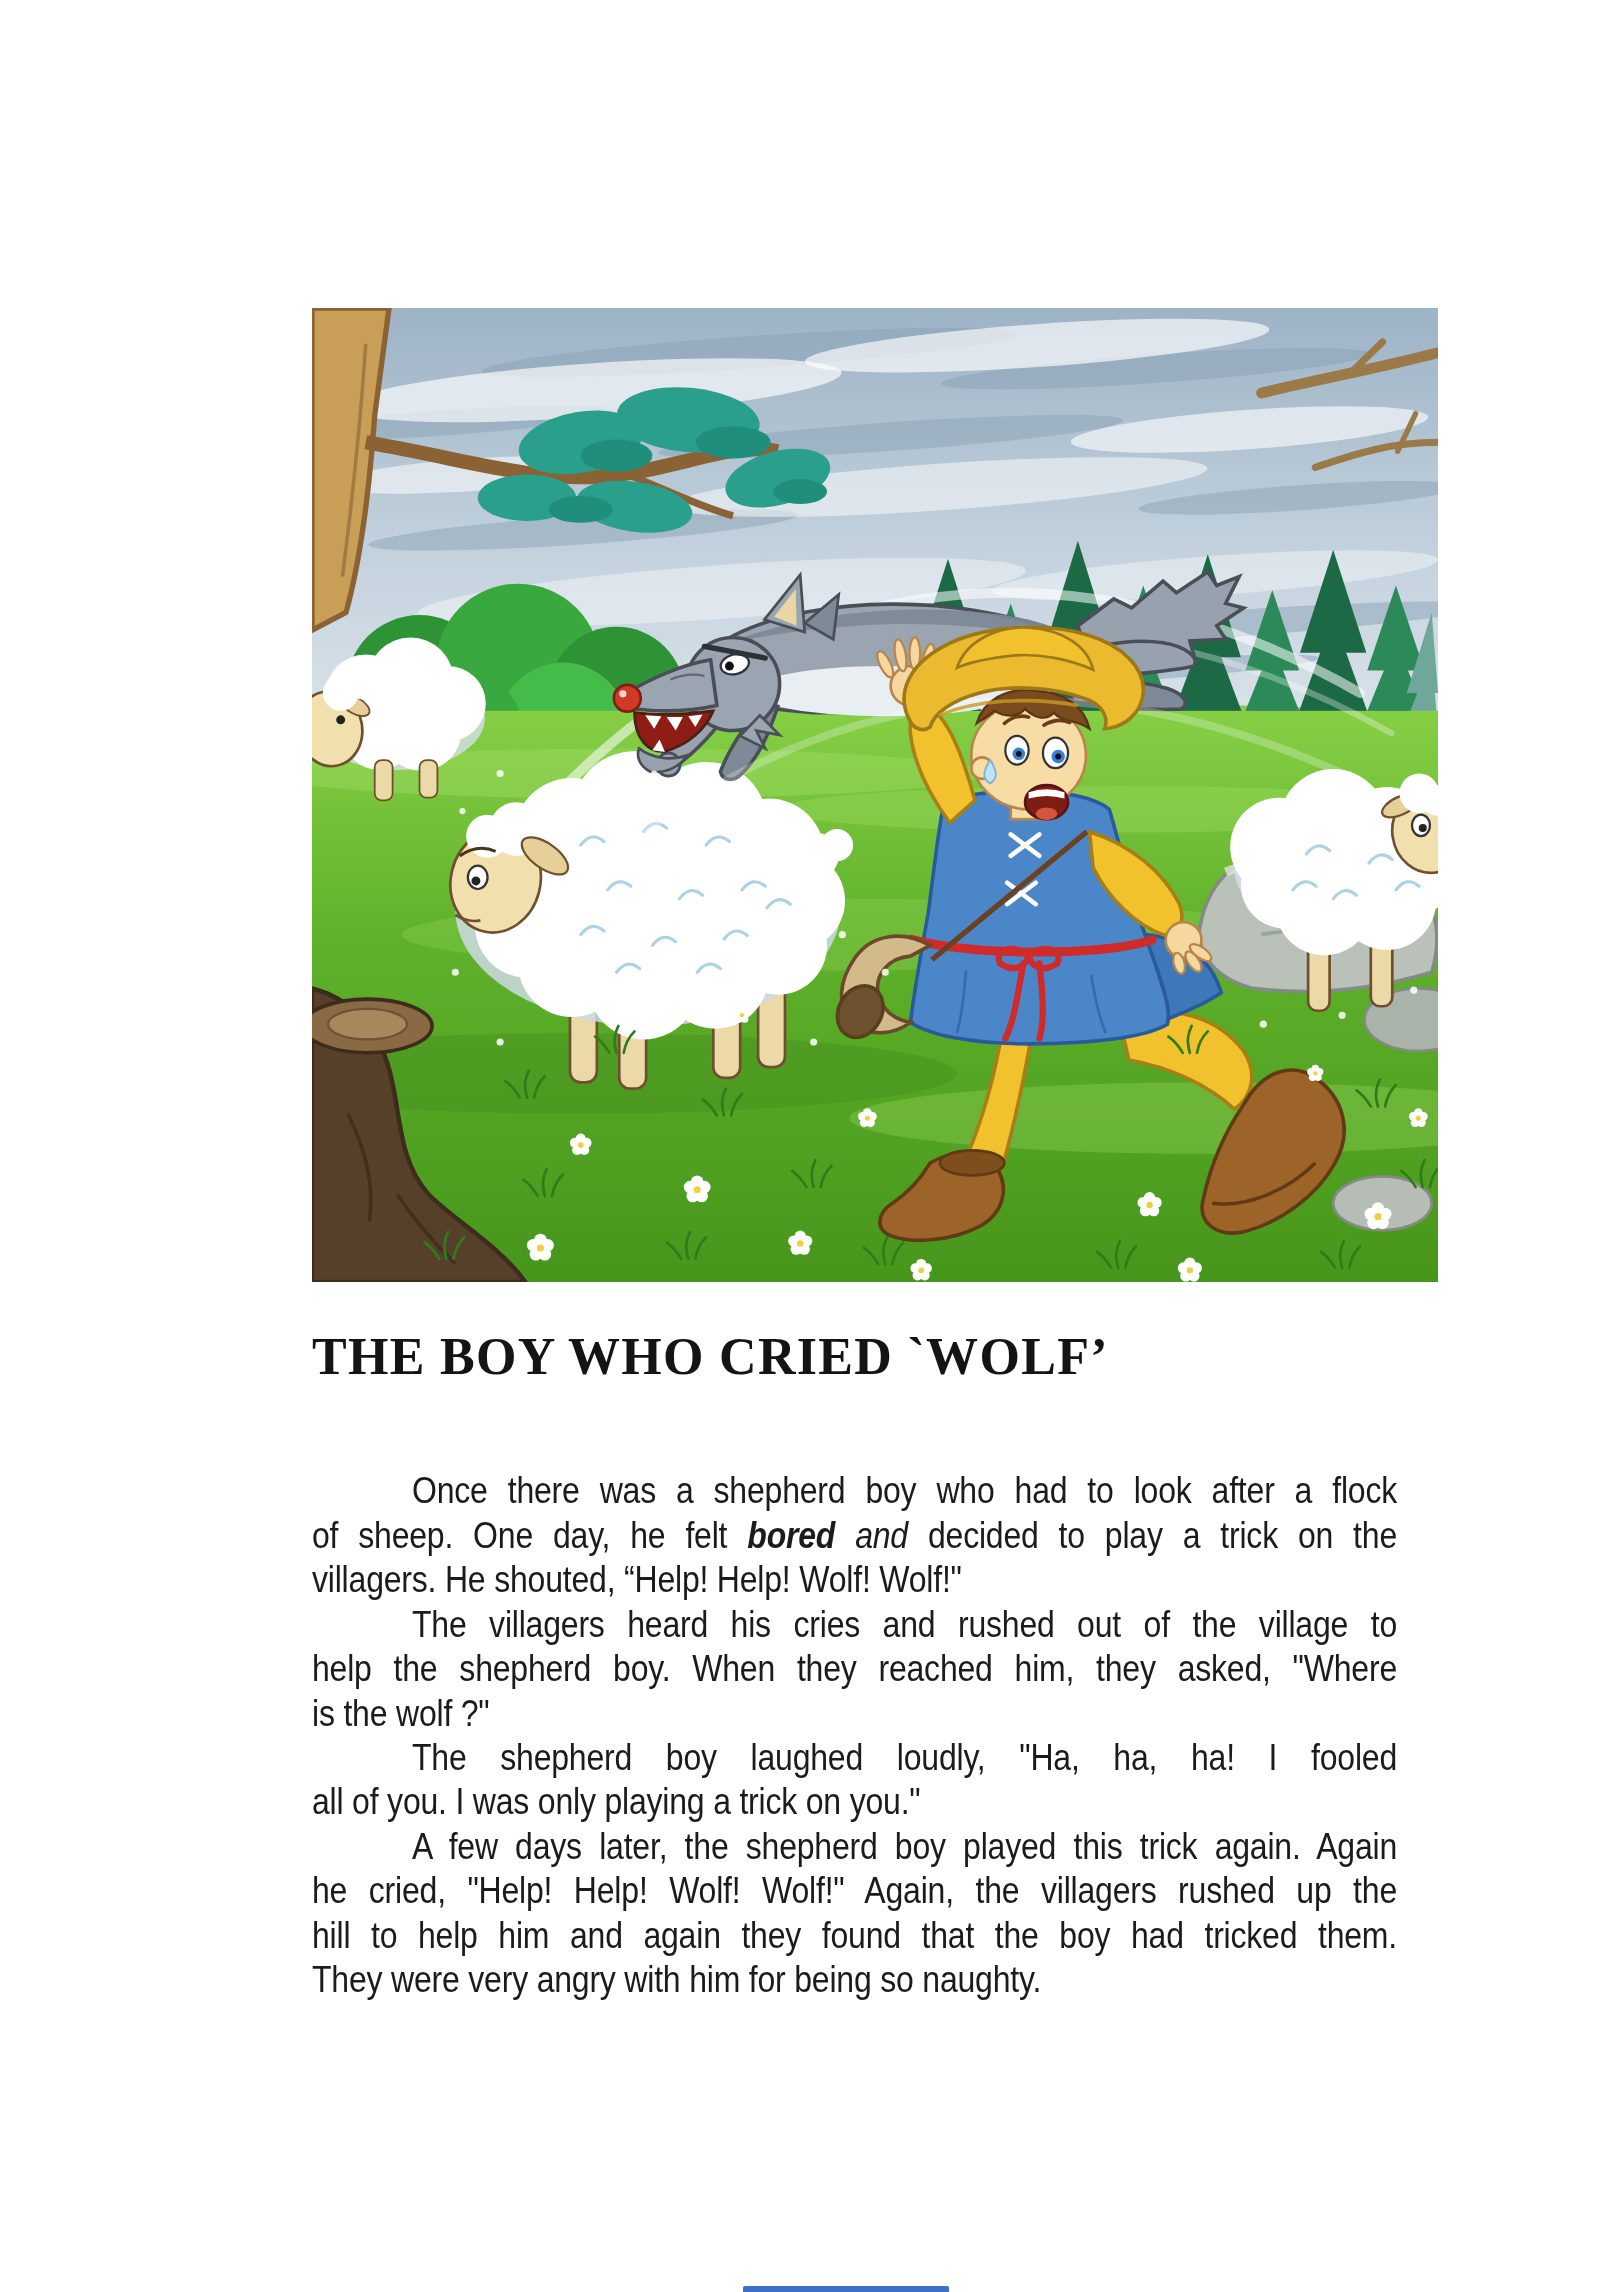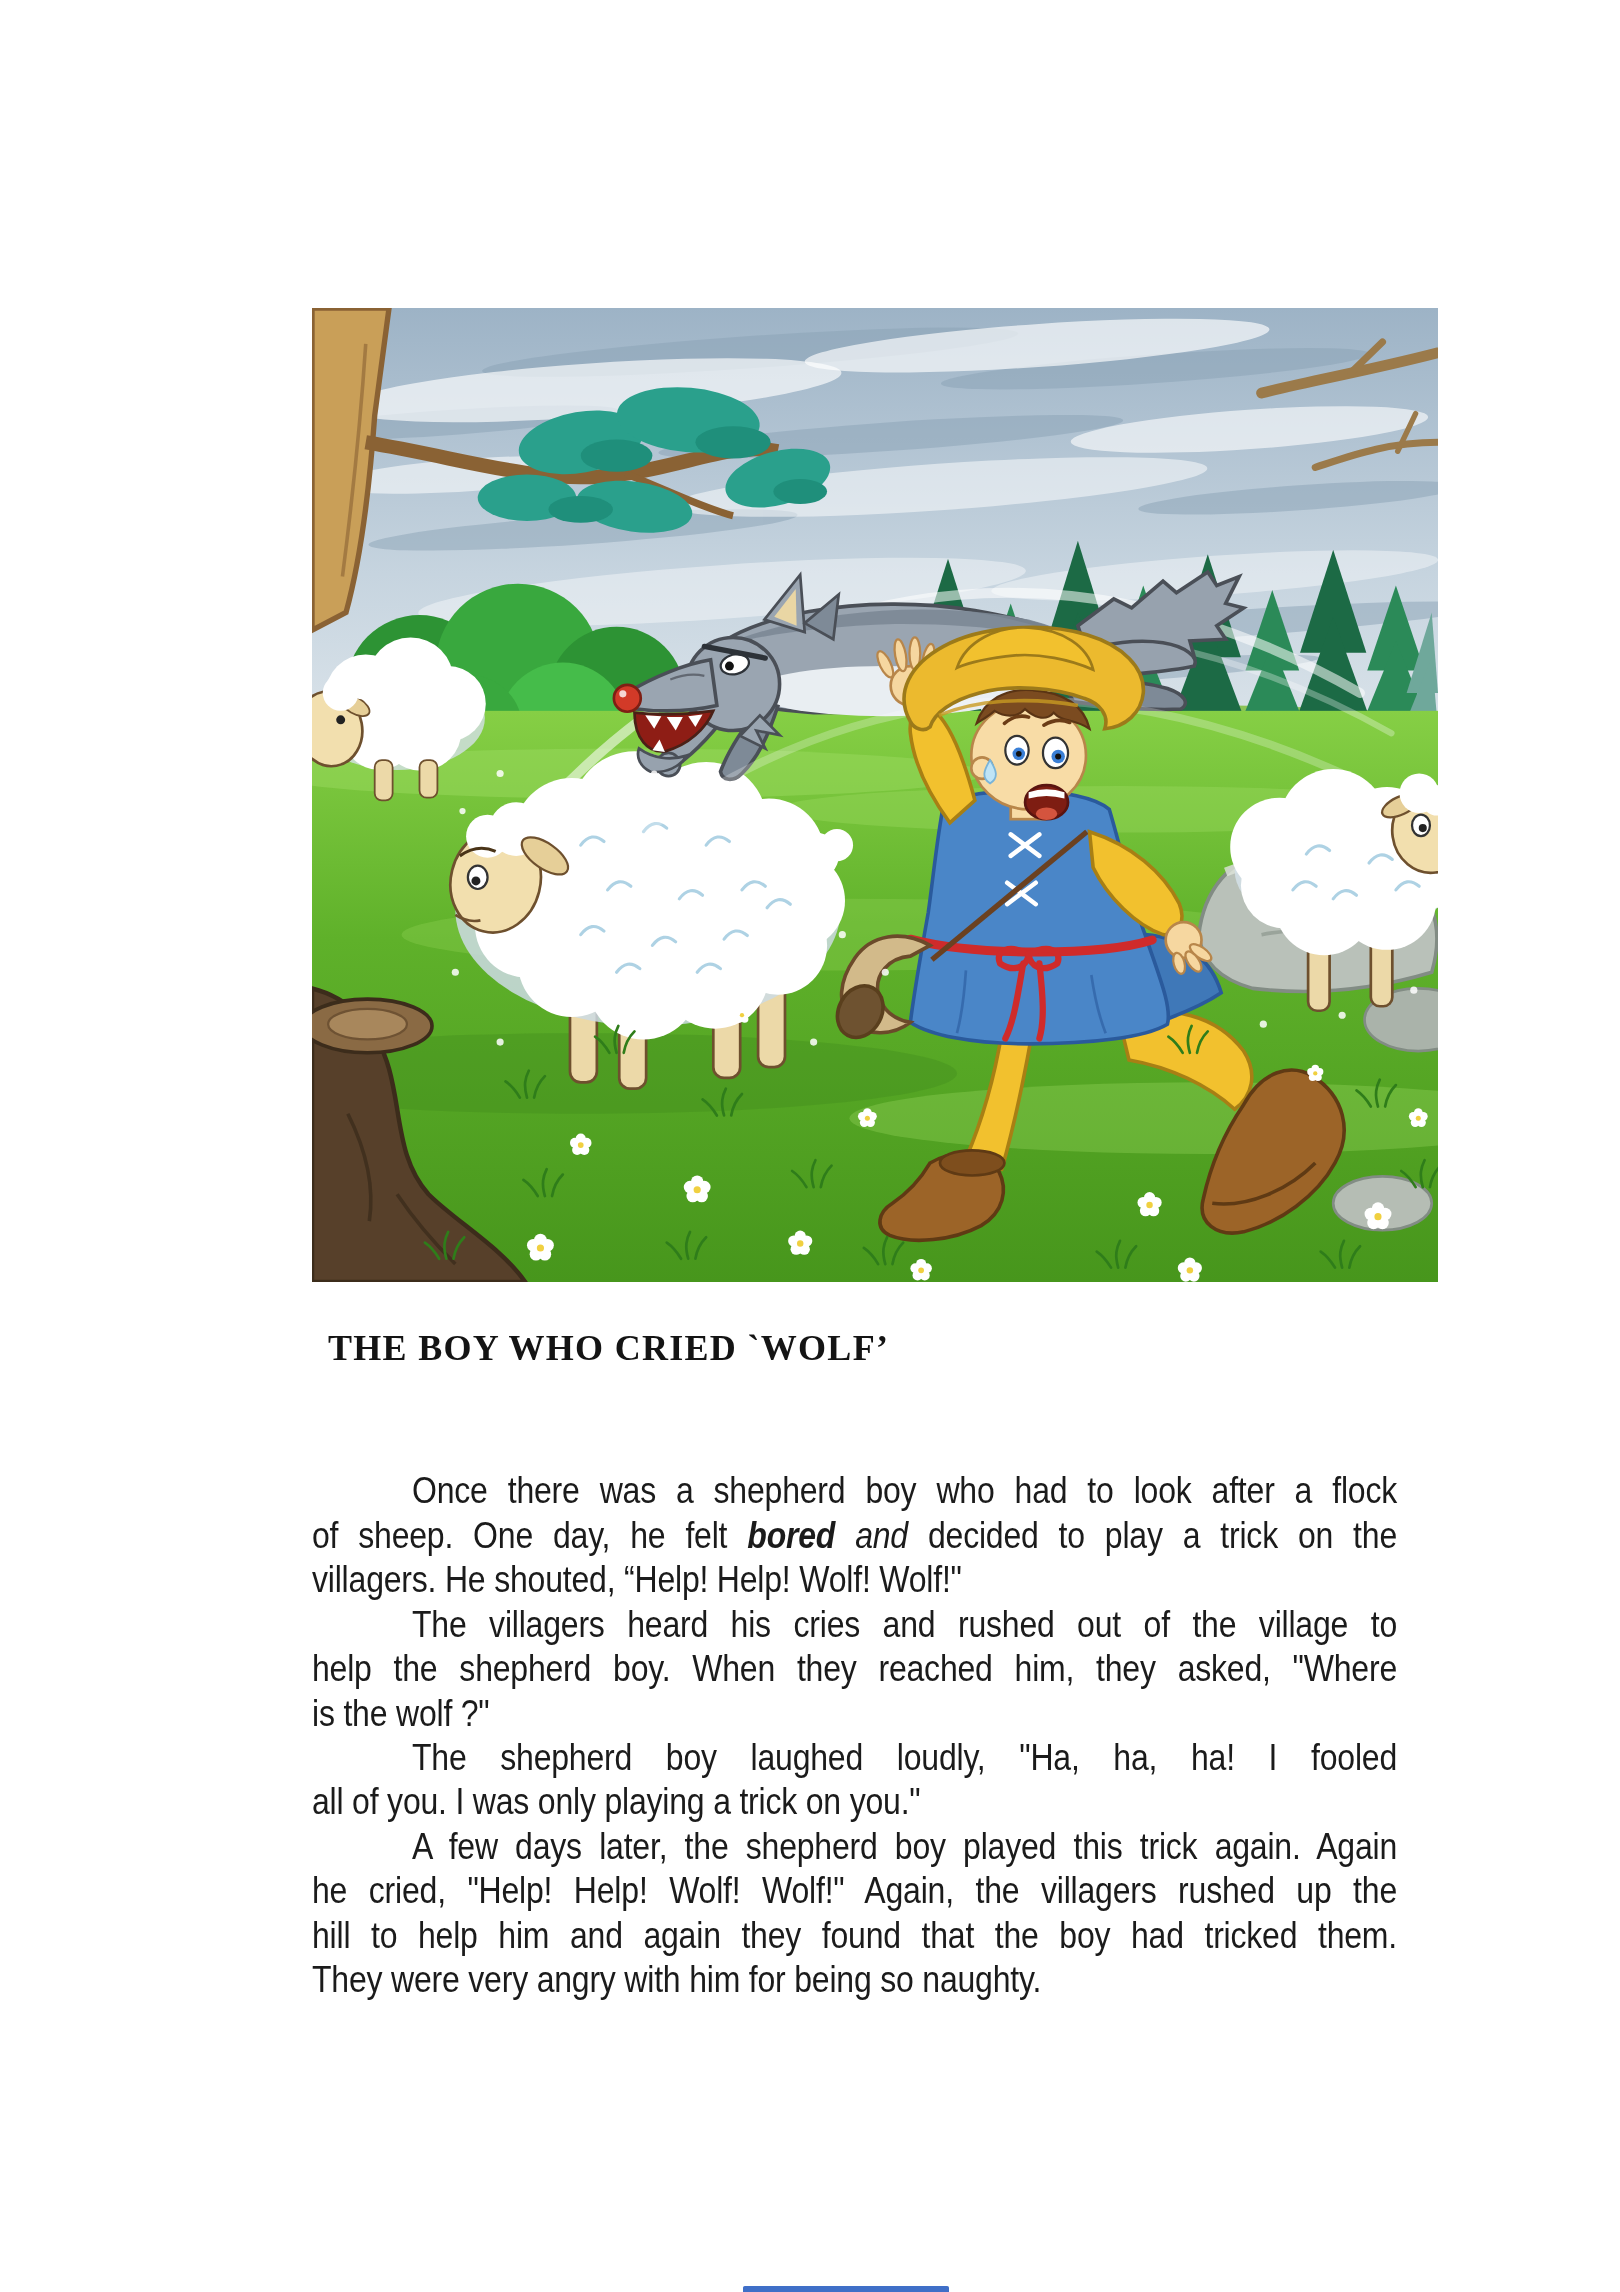--- a/index.html
+++ b/index.html
@@ -3,23 +3,23 @@
 <meta charset="utf-8">
 <style>
   html,body { margin:0; padding:0; background:#ffffff; }
   body { width:1620px; height:2293px; font-family:"Liberation Sans", sans-serif; }
   .page { position:relative; width:1620px; height:2293px; background:#ffffff; overflow:hidden; }
 
   .illustration { position:absolute; left:312px; top:308px; width:1126px; height:974px; margin:0; }
   .illustration svg { display:block; width:100%; height:100%; }
 
   .title {
-    position:absolute; left:328px; top:1327px; margin:0;
+    position:absolute; left:312px; top:1327px; margin:0;
     font-family:"Liberation Serif", serif; font-weight:700;
-    font-size:36px; letter-spacing:1.3px; color:#141414; white-space:nowrap;
+    font-size:52px; letter-spacing:1.3px; color:#141414; white-space:nowrap;
   }
 
   .story {
     position:absolute; left:312px; top:1469px; width:1085px;
     color:#1b1b1b; font-size:32px; line-height:39px; letter-spacing:-0.2px;
     transform:scaleY(1.14); transform-origin:0 0;
   }
   .story-line { text-align:justify; text-align-last:justify; }
   .story-line.last { text-align-last:left; }
   .story-line.indent { text-indent:100px; }

